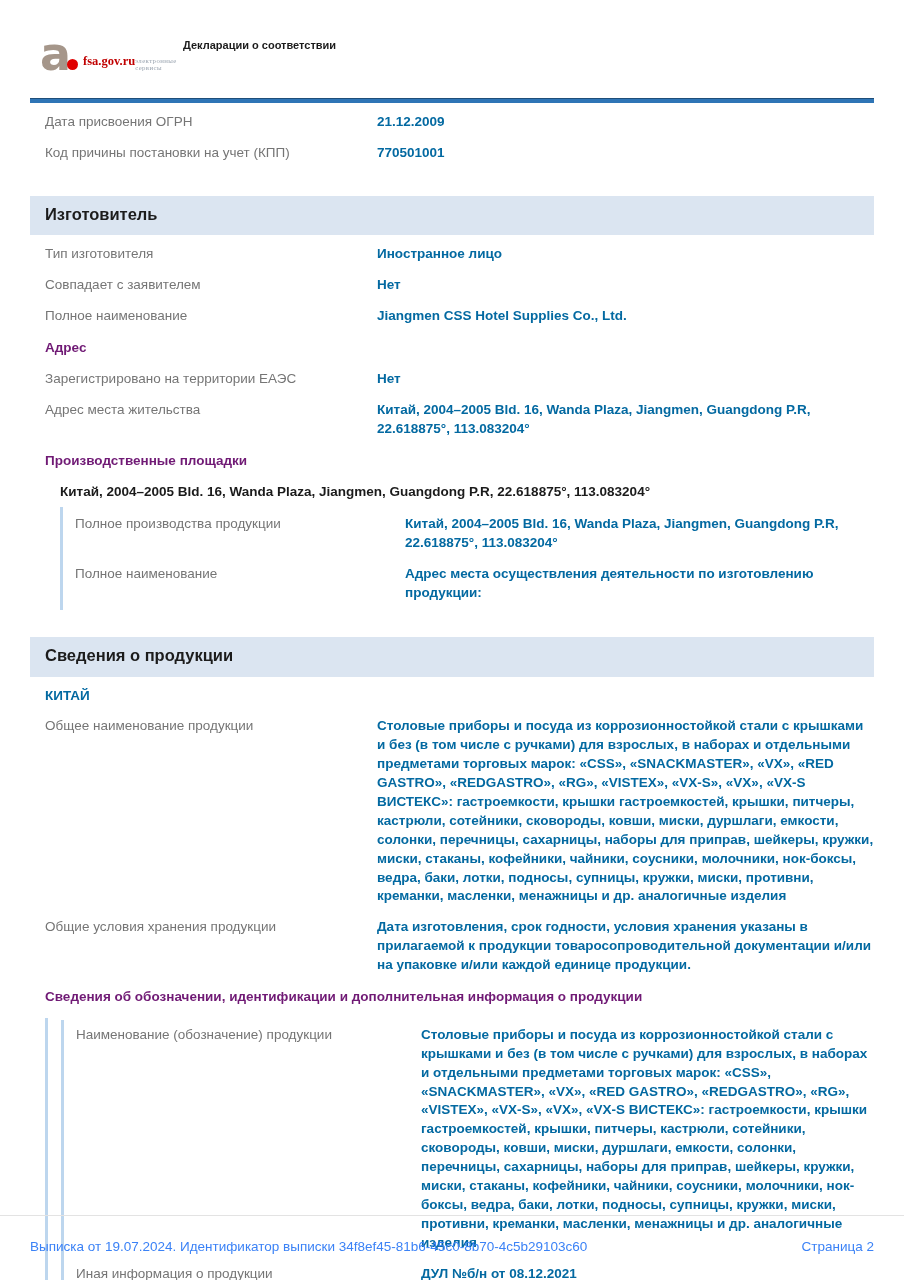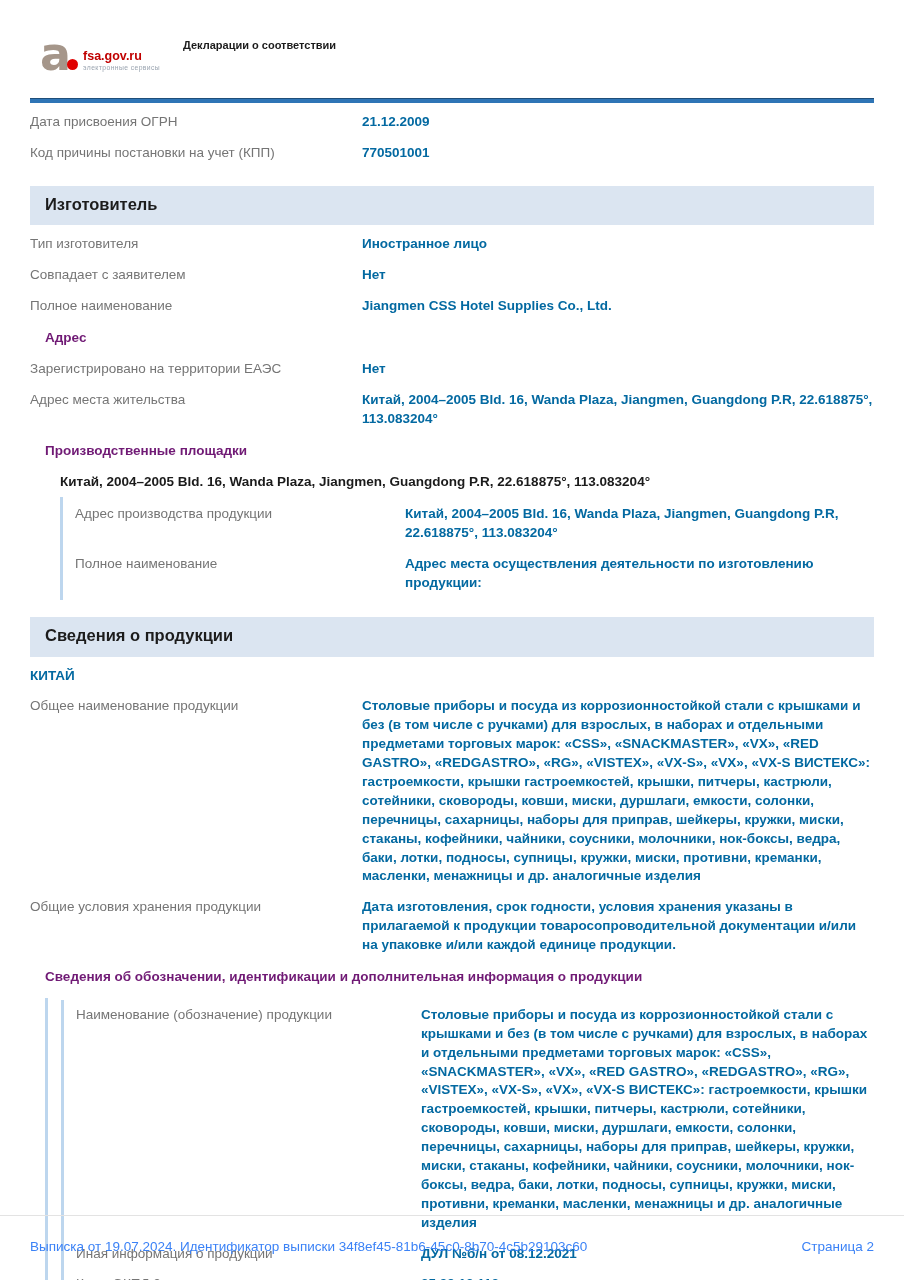--- a/index.html
+++ b/index.html
@@ -14,35 +14,35 @@
   }
   
   .hdr{display:flex;align-items:flex-start;padding:34px 30px 0 40px;height:60px;}
   .logo{display:flex;align-items:flex-end;width:143px;flex:0 0 143px;}
   .logo-glyph{
     font-family:"DejaVu Sans", sans-serif;
     font-size:46px;line-height:40px;font-weight:bold;
     color:#a5968a;letter-spacing:-2px;
   }
   .logo-dot{width:11px;height:11px;border-radius:50%;background:#e00000;margin:0 5px 4px -2px;flex:0 0 auto;}
-  .logo-text{display:flex;flex-direction:column;line-height:1;padding-bottom:2px;}
+  .logo-text{display:flex;flex-direction:row;line-height:1;padding-bottom:2px;font-family:Liberation Serif, serif;}
   .logo-brand{color:#c00000;font-weight:bold;font-size:12.5px;}
   .logo-tagline{color:#9aa4b0;font-size:6.8px;letter-spacing:0.4px;margin-top:3px;}
   .doc-title{font-size:11px;font-weight:bold;color:#1b1b1b;padding-top:5px;}
   
   .top-rule{height:4px;background:#2e75b6;margin:4px 30px 2px 30px;border-top:1px solid #1f4e79;}
   
   .content{padding:2px 30px 0 30px;font-size:13.5px;line-height:1.4;}
-  .kv{display:grid;grid-template-columns:332px 1fr;padding:6px 0;}
+  .kv{display:grid;grid-template-columns:332px 1fr;padding:6px 0;margin-left:15px;}
   .kv .label{color:#757575;font-weight:400;padding-right:10px;}
   .kv .value{color:#0369a1;font-weight:600;}
   .section-header{
     background:#dbe5f1;color:#1c1c1c;
     font-size:16.5px;font-weight:bold;
-    padding:7px 15px 9px 15px;margin:17px 0 4px 0;
+    padding:7px 15px 9px 15px;margin:27px 0 4px 0;
   }
   .subhead{font-weight:bold;color:#701a75;padding:7px 0;margin-left:15px;font-size:13.5px;}
   .site-summary{margin-left:30px;padding:5px 0 3px 0;color:#1b1b1b;font-weight:600;}
   .block1{margin-left:30px;border-left:3px solid #bdd6ee;padding:2px 0 2px 12px;margin-top:2px;}
   .block1 .kv{grid-template-columns:330px 1fr;margin-left:0;}
   .outer-block{margin-left:15px;border-left:3px solid #bdd6ee;padding:2px 0 4px 0;margin-top:4px;}
   .inner-block{margin-left:13px;border-left:3px solid #bdd6ee;padding:0 0 2px 12px;}
   .inner-block .kv{grid-template-columns:345px 1fr;margin-left:0;}
   
   .footer-divider{position:absolute;left:0;right:0;bottom:64px;border-top:1px solid #e3e3e3;}
@@ -107,21 +107,21 @@
       <div class="label">Адрес места жительства</div>
       <div class="value">Китай, 2004–2005 Bld. 16, Wanda Plaza, Jiangmen, Guangdong P.R, 22.618875°, 113.083204°</div>
     </div>
 
     <div class="subhead">Производственные площадки</div>
 
     <div class="site-summary">Китай, 2004–2005 Bld. 16, Wanda Plaza, Jiangmen, Guangdong P.R, 22.618875°, 113.083204°</div>
 
     <div class="block1">
       <div class="kv">
-        <div class="label">Адрес производства продукции</div>
+        <div class="label">Полное производства продукции</div>
         <div class="value">Китай, 2004–2005 Bld. 16, Wanda Plaza, Jiangmen, Guangdong P.R, 22.618875°, 113.083204°</div>
       </div>
       <div class="kv">
         <div class="label">Полное наименование</div>
         <div class="value">Адрес места осуществления деятельности по изготовлению продукции:</div>
       </div>
     </div>
 
     <div class="section-header">Сведения о продукции</div>
 

